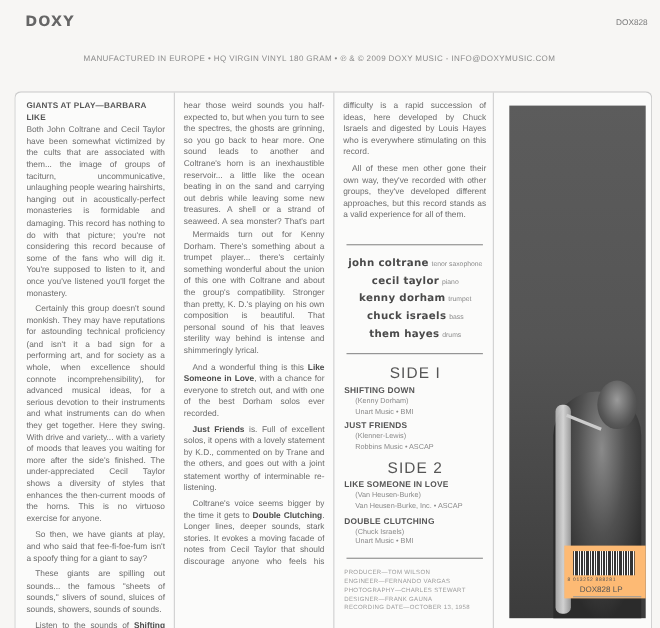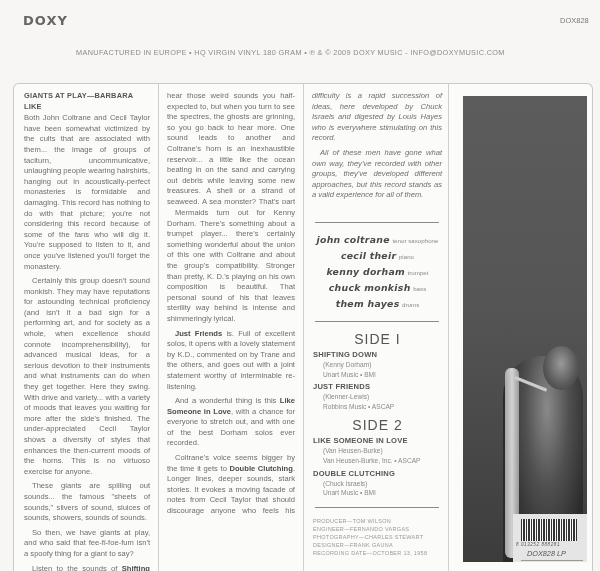--- a/index.html
+++ b/index.html
@@ -49,21 +49,21 @@
   }
   .txt.noindent { text-indent: 0; }
   .heading {
     font-size: 7.4px; font-weight: bold; color: #555; letter-spacing: 0.2px;
     margin: 0 0 1px 0; line-height: 10.6px;
   }
   b.song { color: #4d4d4d; }
   .rule { border-top: 1px solid #8a8a8a; margin: 9px 0 9px 2px; width: 124px; }
   .personnel { text-align: center; margin: 0; }
   .person { font-size: 9.3px; line-height: 15px; white-space: nowrap; }
-  .person .name { font-family: "DejaVu Sans", sans-serif; font-style: italic; font-weight: bold; color: #4a4a4a; letter-spacing: 0.3px; }
+  .person .name { font-family: "DejaVu Sans", sans-serif; font-weight: bold; color: #4a4a4a; letter-spacing: 0.3px; }
   .person .inst { font-size: 6.2px; color: #8a8a8a; }
   .side-title { text-align: center; font-size: 14px; letter-spacing: 1px; color: #555; margin: 6px 0 3px 0; }
   .track-title { font-size: 7.6px; font-weight: bold; color: #555; margin: 3px 0 1px 0; letter-spacing: 0.2px; }
   .track-sub { font-size: 6.6px; color: #8a8a8a; margin: 0 0 0 10px; line-height: 9.6px; }
   .credits { font-size: 5.5px; line-height: 8px; color: #9a9a9a; letter-spacing: 0.3px; margin-top: 4px; }
   .photo {
     position: absolute; left: 14px; top: 12px; width: 124px; height: 466px;
     background: linear-gradient(180deg, #5c5c5c 0%, #555 45%, #4a4a4a 70%, #3c3c3c 100%);
     overflow: hidden;
   }
@@ -81,23 +81,22 @@
     position: absolute; left: 42px; top: 272px; width: 14px; height: 190px;
     background: linear-gradient(90deg, #bbb, #eee, #aaa);
     border-radius: 6px;
     opacity: 0.85;
   }
   .photo .neck {
     position: absolute; left: 52px; top: 280px; width: 34px; height: 3px;
     background: #ccc; transform: rotate(22deg); transform-origin: left;
   }
   .barcode-box {
-    position: absolute; left: 64px; top: 430px; width: 74px; height: 48px;
-    background: #e5e5e5;
-    font-style: italic;
+    position: absolute; left: 64px; top: 412px; width: 74px; height: 48px;
+    background: #fdba74;
   }
   .bars {
     position: absolute; left: 8px; top: 5px; width: 56px; height: 22px;
     background: repeating-linear-gradient(90deg, #333 0px, #333 1px, #fafafa 1px, #fafafa 2px, #333 2px, #333 4px, #fafafa 4px, #fafafa 5px);
   }
   .barnum { position: absolute; left: 3px; top: 28px; font-size: 4.5px; color: #555; letter-spacing: 0.6px; white-space: nowrap; }
   .lp { position: absolute; left: 14px; top: 35px; font-size: 7.3px; color: #555; white-space: nowrap; }
   .lpline { position: absolute; left: 8px; top: 46px; width: 62px; border-top: 1px solid #999; }
 </style>
 </head>
@@ -108,37 +107,37 @@
   <div class="header-line">MANUFACTURED IN EUROPE • HQ VIRGIN VINYL 180 GRAM • ℗ &amp; © 2009 DOXY MUSIC - INFO@DOXYMUSIC.COM</div>
   <div class="catno">DOX828</div>
 </div>
 
 <div class="frame">
 
   <div class="col col1">
     <div class="heading">GIANTS AT PLAY—BARBARA LIKE</div>
     <p class="txt noindent">Both John Coltrane and Cecil Taylor have been somewhat victimized by the cults that are associated with them... the image of groups of taciturn, uncommunicative, unlaughing people wearing hairshirts, hanging out in acoustically-perfect monasteries is formidable and damaging. This record has nothing to do with that picture; you're not considering this record because of some of the fans who will dig it. You're supposed to listen to it, and once you've listened you'll forget the monastery.</p>
     <p class="txt">Certainly this group doesn't sound monkish. They may have reputations for astounding technical proficiency (and isn't it a bad sign for a performing art, and for society as a whole, when excellence should connote incomprehensibility), for advanced musical ideas, for a serious devotion to their instruments and what instruments can do when they get together. Here they swing. With drive and variety... with a variety of moods that leaves you waiting for more after the side's finished. The under-appreciated Cecil Taylor shows a diversity of styles that enhances the then-current moods of the horns. This is no virtuoso exercise for anyone.</p>
+    <p class="txt">So then, we have giants at play, and who said that fee-fi-foe-fum isn't a spoofy thing for a giant to say?</p>
     <p class="txt">These giants are spilling out sounds... the famous "sheets of sounds," slivers of sound, sluices of sounds, showers, sounds of sounds.</p>
-    <p class="txt">So then, we have giants at play, and who said that fee-fi-foe-fum isn't a spoofy thing for a giant to say?</p>
     <p class="txt"><span>Listen to the sounds of </span><b class="song">Shifting Down</b></p>
   </div>
 
   <div class="col col2">
     <div style="margin-top:-292px"></div>
   </div>
 
   <div class="col col3">
 
     <div class="personnel" style="margin-top:131px">
       <div class="rule"></div>
       <div class="person"><span class="name">john coltrane</span> <span class="inst">tenor saxophone</span></div>
-      <div class="person"><span class="name">cecil their</span> <span class="inst">piano</span></div>
+      <div class="person"><span class="name">cecil taylor</span> <span class="inst">piano</span></div>
       <div class="person"><span class="name">kenny dorham</span> <span class="inst">trumpet</span></div>
-      <div class="person"><span class="name">chuck monkish</span> <span class="inst">bass</span></div>
+      <div class="person"><span class="name">chuck israels</span> <span class="inst">bass</span></div>
       <div class="person"><span class="name">them hayes</span> <span class="inst">drums</span></div>
       <div class="rule"></div>
     </div>
     <div>
       <div class="side-title">SIDE I</div>
       <div class="track-title">SHIFTING DOWN</div>
       <div class="track-sub">(Kenny Dorham)</div>
       <div class="track-sub">Unart Music • BMI</div>
       <div class="track-title">JUST FRIENDS</div>
       <div class="track-sub">(Klenner-Lewis)</div>
@@ -175,27 +174,27 @@
       <div class="lpline"></div>
     </div>
   </div>
 </div>
 
 <div style="position:absolute;left:167px;top:91px;width:128px;">
   <p class="txt noindent" style="height:113px;overflow:hidden;position:relative;">
     <span style="position:absolute;left:0;width:128px;top:-0px;">hear those weird sounds you half-expected to, but when you turn to see the spectres, the ghosts are grinning, so you go back to hear more. One sound leads to another and Coltrane's horn is an inexhaustible reservoir... a little like the ocean beating in on the sand and carrying out debris while leaving some new treasures. A shell or a strand of seaweed. A sea monster? That's part of the treasure store too.</span>
   </p>
   <p class="txt">Mermaids turn out for Kenny Dorham. There's something about a trumpet player... there's certainly something wonderful about the union of this one with Coltrane and about the group's compatibility. Stronger than pretty, K. D.'s playing on his own composition is beautiful. That personal sound of his that leaves sterility way behind is intense and shimmeringly lyrical.</p>
+  <p class="txt"><span>And a wonderful thing is this </span><b class="song">Like Someone in Love</b><span>, with a chance for everyone to stretch out, and with one of the best Dorham solos ever recorded.</span></p>
   <p class="txt"><b class="song">Just Friends</b><span> is. Full of excellent solos, it opens with a lovely statement by K.D., commented on by Trane and the others, and goes out with a joint statement worthy of interminable re-listening.</span></p>
-  <p class="txt"><span>And a wonderful thing is this </span><b class="song">Like Someone in Love</b><span>, with a chance for everyone to stretch out, and with one of the best Dorham solos ever recorded.</span></p>
   <p class="txt" style="height:64px;overflow:hidden;"><span>Coltrane's voice seems bigger by the time it gets to </span><b class="song">Double Clutching</b><span>. Longer lines, deeper sounds, stark stories. It evokes a moving facade of notes from Cecil Taylor that should discourage anyone who feels his playing too difficult. That difficulty is a rapid succession of ideas, here developed by Chuck Israels and digested by Louis Hayes who is everywhere stimulating on this record.</span></p>
 </div>
 
-<div style="position:absolute;left:312px;top:91px;width:130px;font-style:italic;">
+<div style="position:absolute;left:312px;top:91px;width:130px;">
   <p class="txt noindent">difficulty is a rapid succession of ideas, here developed by Chuck Israels and digested by Louis Hayes who is everywhere stimulating on this record.</p>
-  <p class="txt">All of these men have gone what own way, they've recorded with other groups, they've developed different approaches, but this record stands as a valid experience for all of them.</p>
+  <p class="txt">All of these men other gone their own way, they've recorded with other groups, they've developed different approaches, but this record stands as a valid experience for all of them.</p>
 </div>
 
 <style>
   
   .col1 { overflow: hidden; }
   .col1 p:last-child { height: 32px; overflow: hidden; }
 </style>
 
 </body></html>

